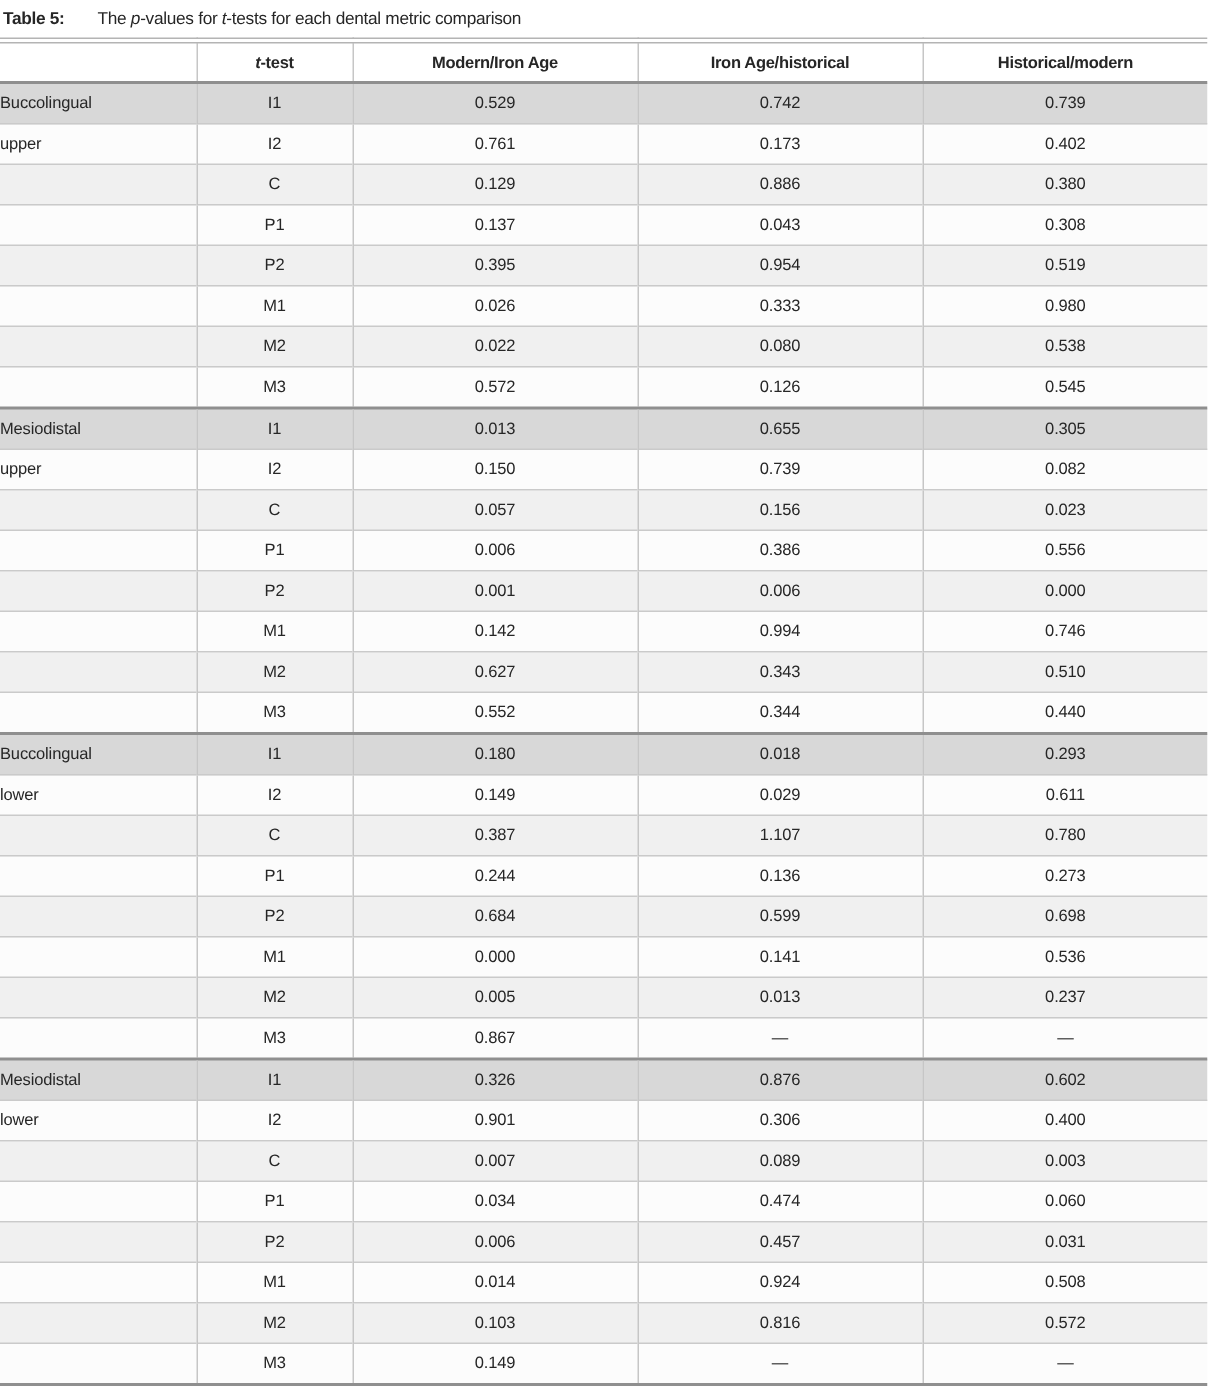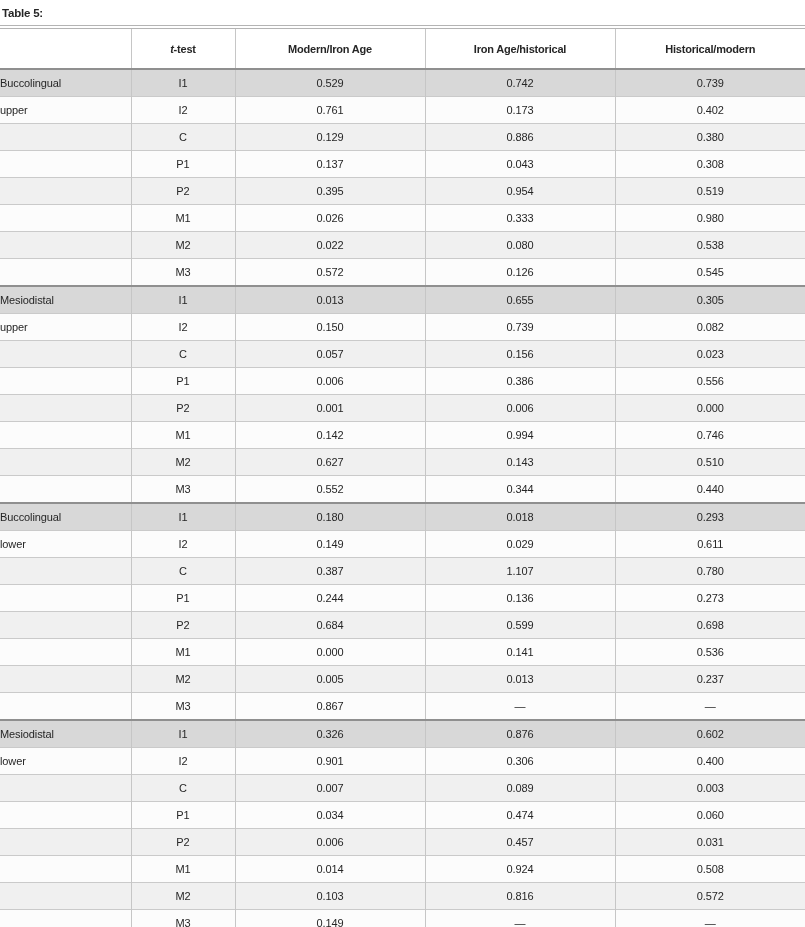--- a/index.html
+++ b/index.html
@@ -48,21 +48,21 @@
   }
   col.c-label { width: 131px; }
   col.c-tooth { width: 104px; }
   col.c-val   { width: 190px; }
   thead th {
     background: var(--header_row_bg, #ffffff);
     font-weight: bold;
     text-align: center;
     vertical-align: middle;
     height: 25px;
-    padding: 7px;
+    padding: 0;
     border-bottom: 2px solid var(--border_dark, #8f8f8f);
     letter-spacing: -0.2px;
   }
   thead th + th,
   tbody td + td {
     border-left: 1px solid var(--border_light, #c6c6c6);
   }
   tbody td {
     height: 26px;
     padding: 0;
@@ -82,20 +82,21 @@
     text-align: left;
     padding-left: 0;
   }
 </style>
 </head>
 <body>
 
 <div class="page">
   <div class="caption">
     <span class="cap-label">Table 5:</span>
+    <span class="cap-text"><span>The </span><i>p</i><span>-values for </span><i>t</i><span>-tests for each dental metric comparison</span></span>
   </div>
   <table>
     <colgroup>
       <col class="c-label">
         <col class="c-tooth">
         <col class="c-val">
         <col class="c-val">
         <col class="c-val">
     </colgroup>
     <thead>
@@ -203,21 +204,21 @@
           <td class="col-label"></td>
           <td class="col-tooth">M1</td>
           <td class="col-val">0.142</td>
           <td class="col-val">0.994</td>
           <td class="col-val">0.746</td>
         </tr>
         <tr class="row-shade">
           <td class="col-label"></td>
           <td class="col-tooth">M2</td>
           <td class="col-val">0.627</td>
-          <td class="col-val">0.143</td>
+          <td class="col-val">0.343</td>
           <td class="col-val">0.510</td>
         </tr>
         <tr class="row-plain">
           <td class="col-label"></td>
           <td class="col-tooth">M3</td>
           <td class="col-val">0.552</td>
           <td class="col-val">0.344</td>
           <td class="col-val">0.440</td>
         </tr>
         <tr class="row-head section-start">

